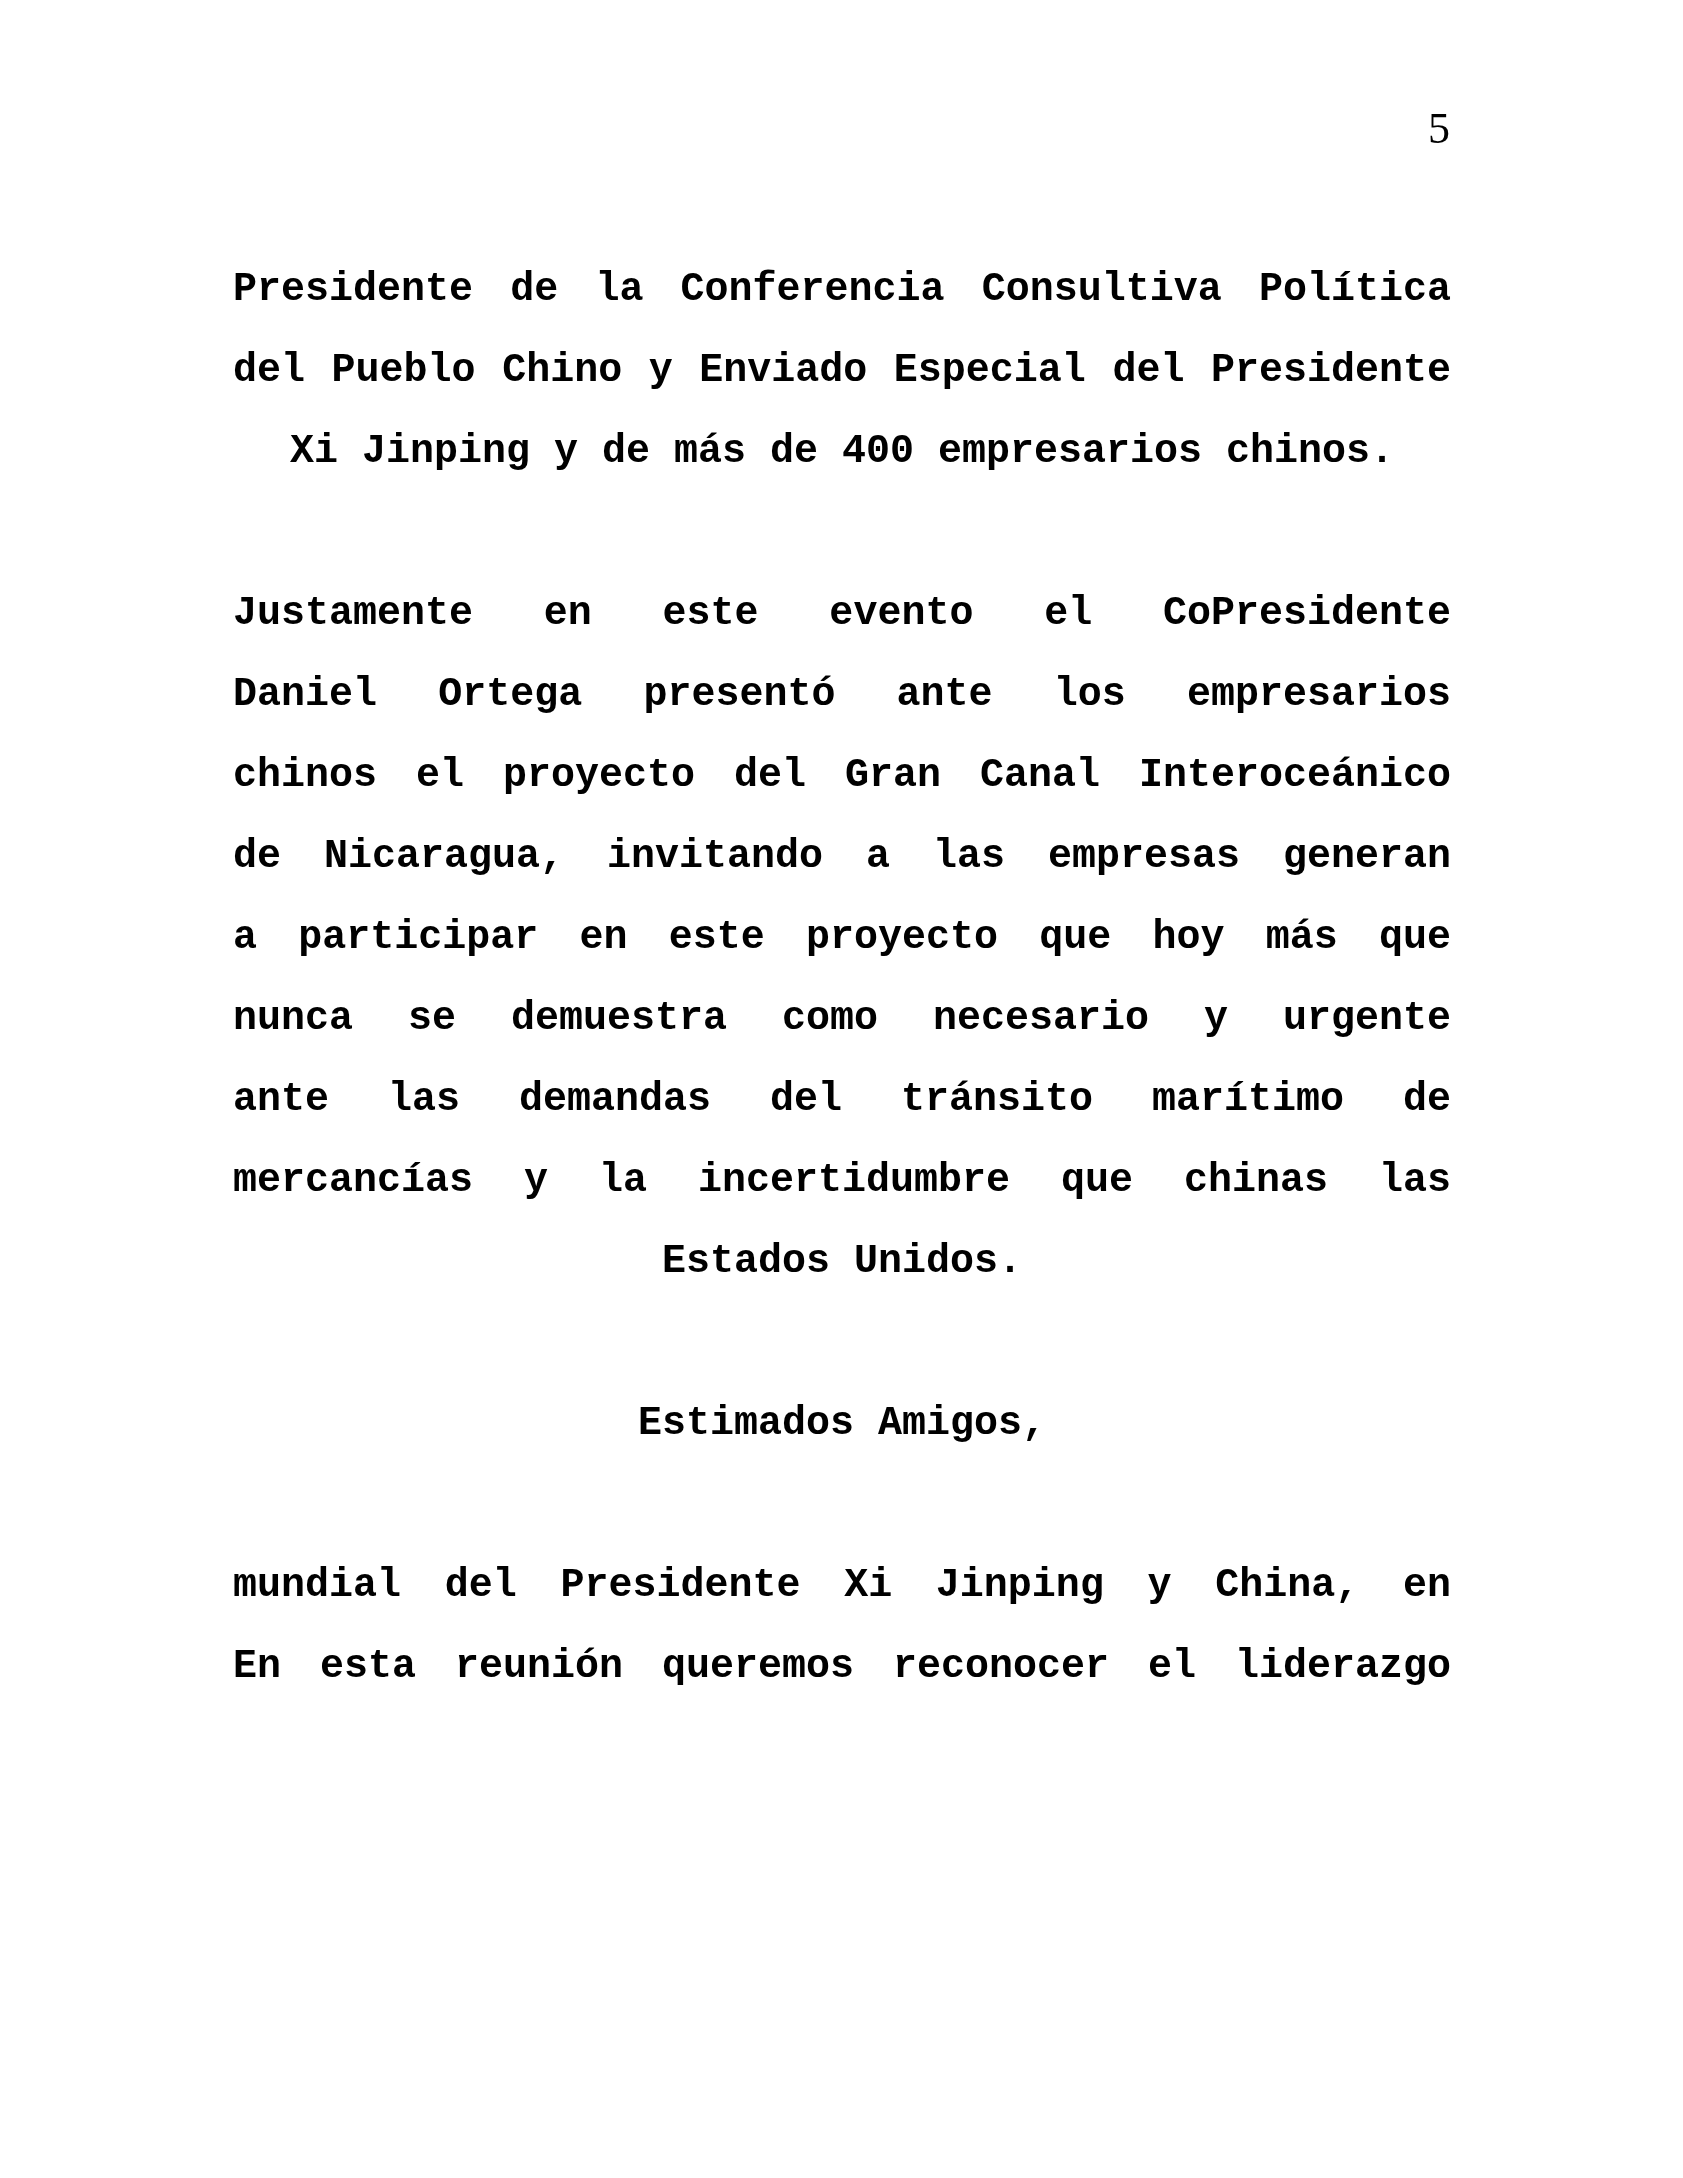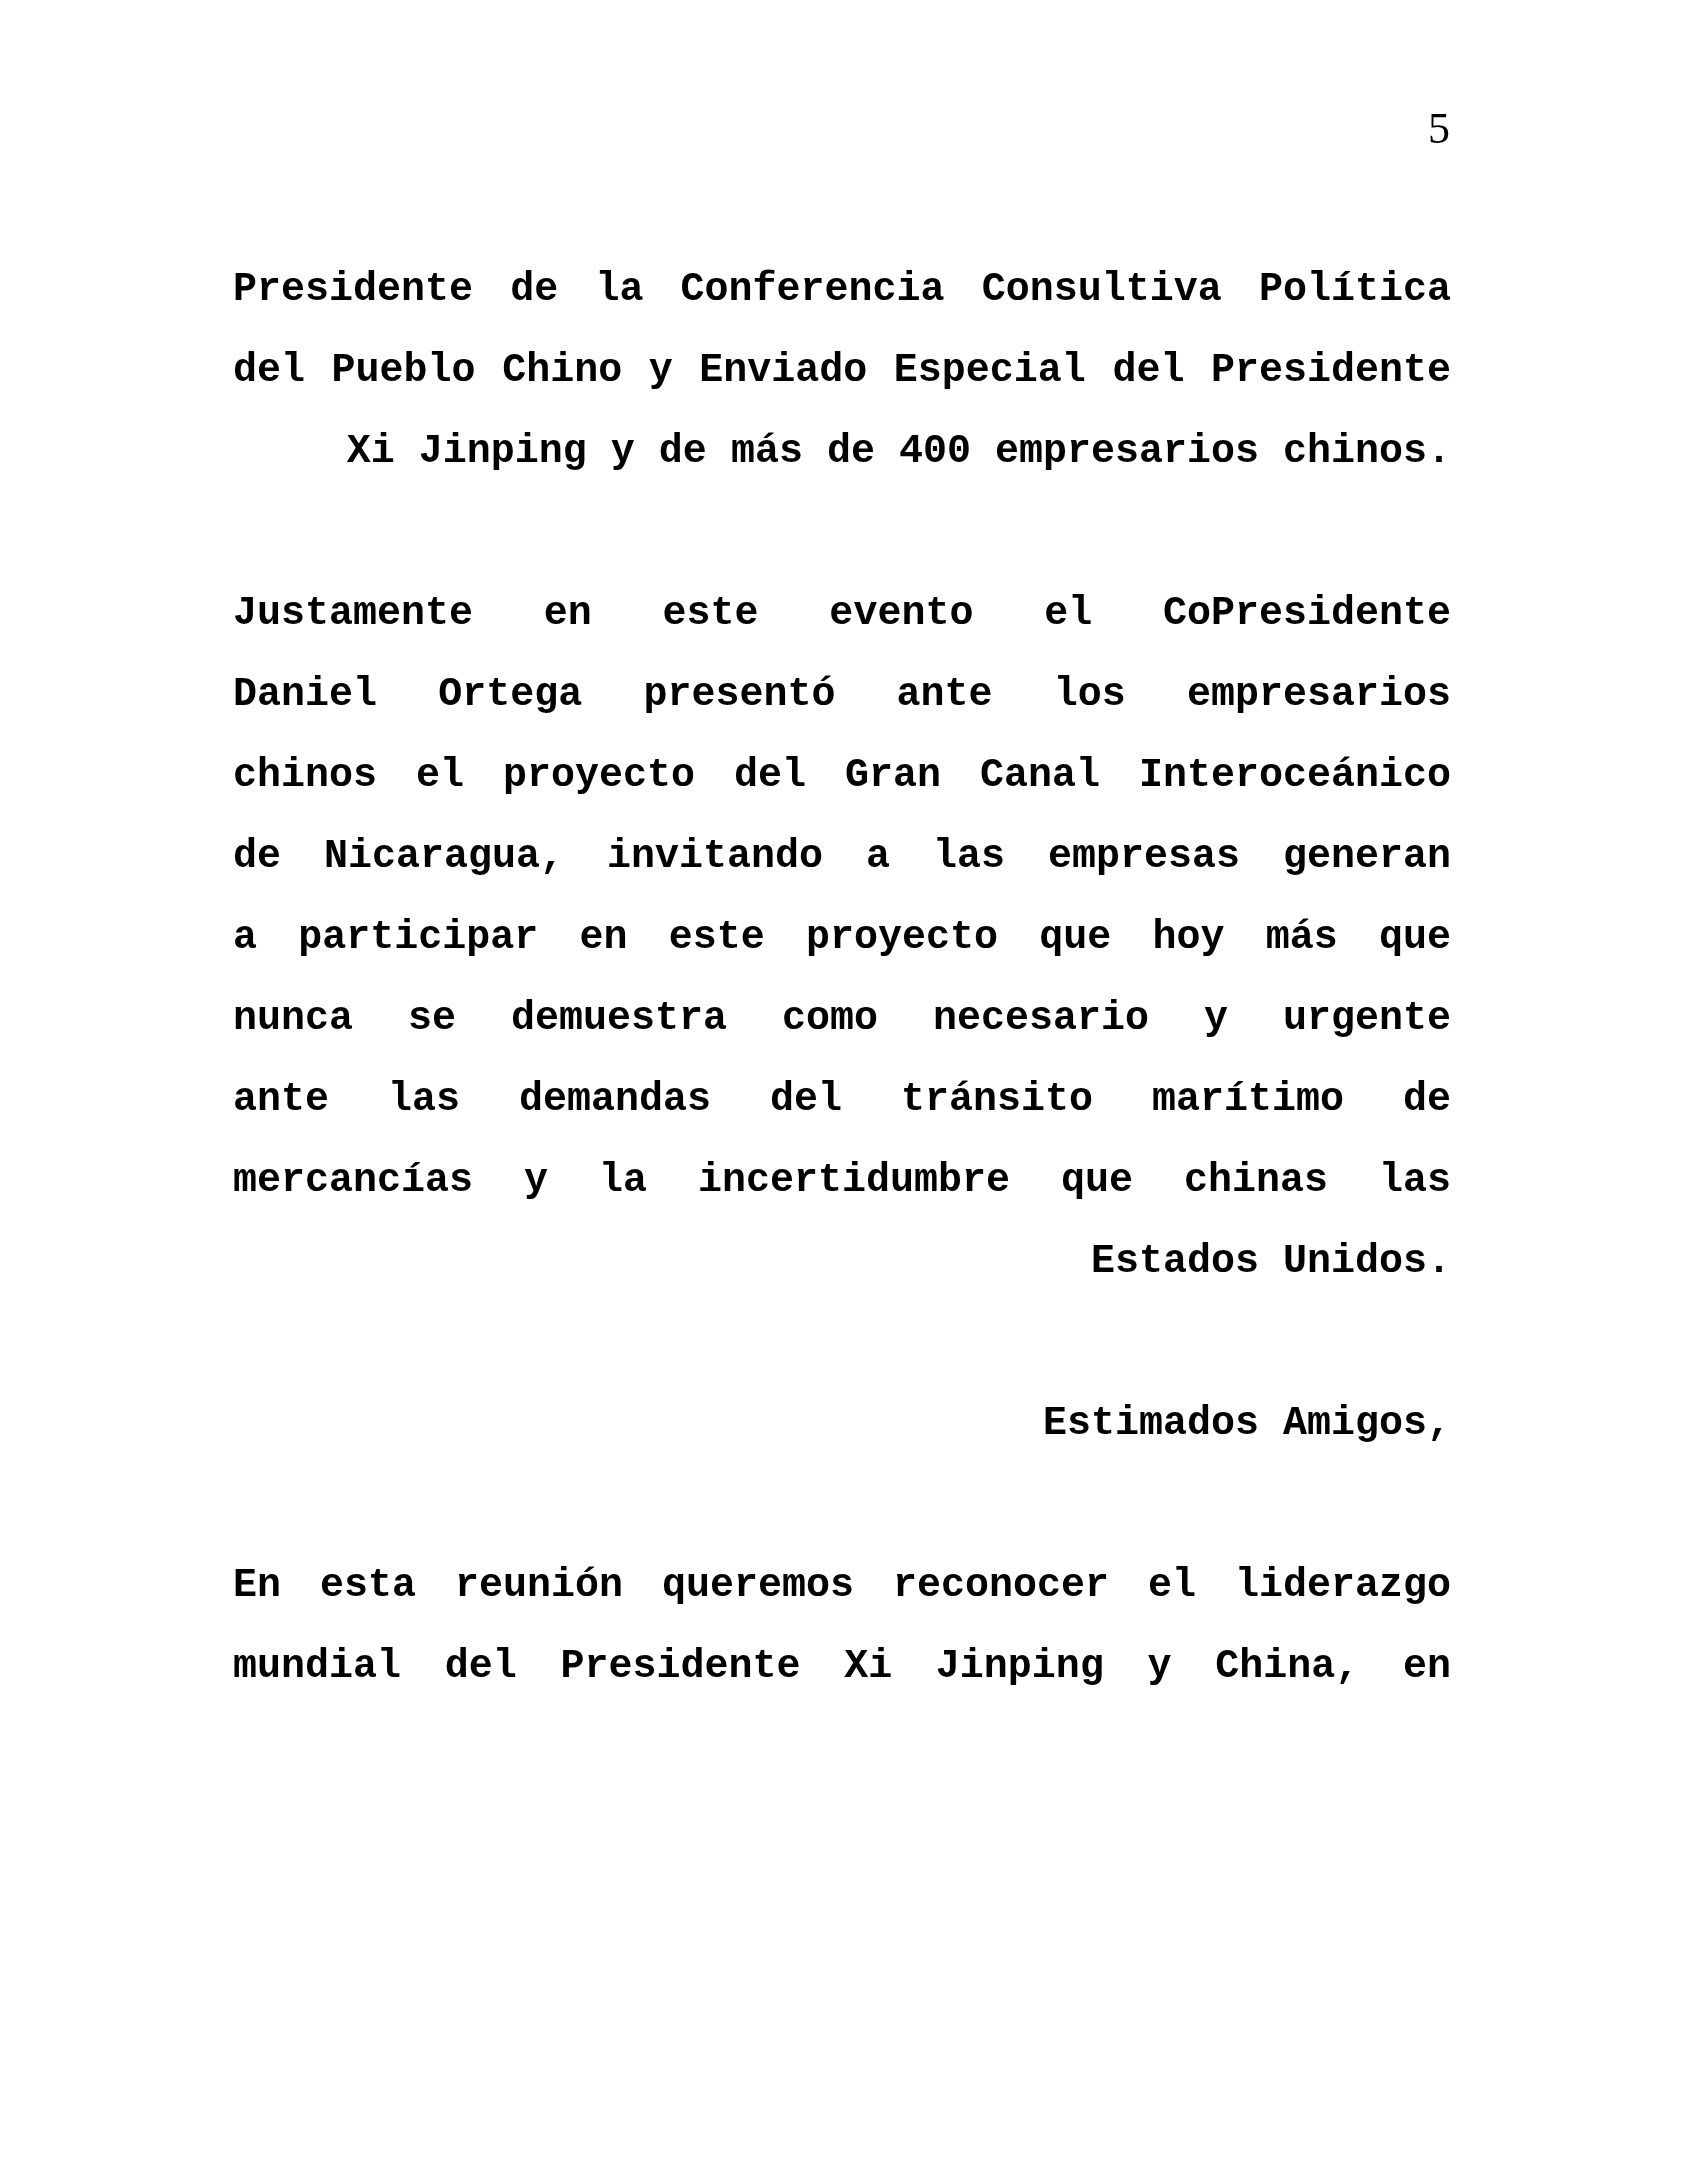--- a/index.html
+++ b/index.html
@@ -39,21 +39,21 @@
   }
   .para {
     margin: 0 0 81px 0;
     padding: 0;
   }
   .line {
     display: block;
     height: 81px;
     line-height: 81px;
     white-space: pre;
-    text-align: right;
+    text-align: center;
   }
   .jl {
     white-space: normal;
     text-align: justify;
     text-align-last: justify;
   }
 </style>
 </head>
 <body>
 
@@ -79,19 +79,19 @@
       <span class="line jl">ante las demandas del tránsito marítimo de</span>
       <span class="line jl">mercancías y la incertidumbre que chinas las</span>
       <span class="line">Estados Unidos.</span>
     </p>
 
     <p class="para">
       <span class="line">Estimados Amigos,</span>
     </p>
 
     <p class="para">
+      <span class="line jl">mundial del Presidente Xi Jinping y China, en</span>
       <span class="line jl">En esta reunión queremos reconocer el liderazgo</span>
-      <span class="line jl">mundial del Presidente Xi Jinping y China, en</span>
     </p>
 
   </main>
 </div>
 
 
 </body></html>

